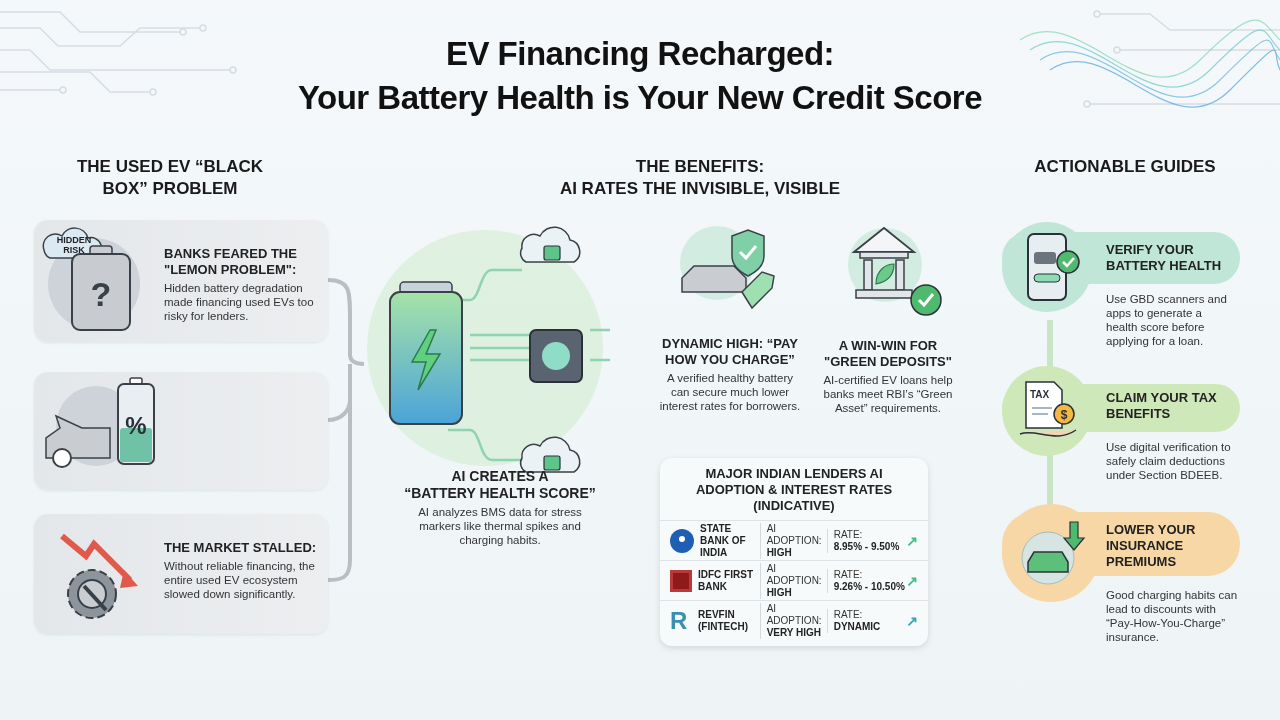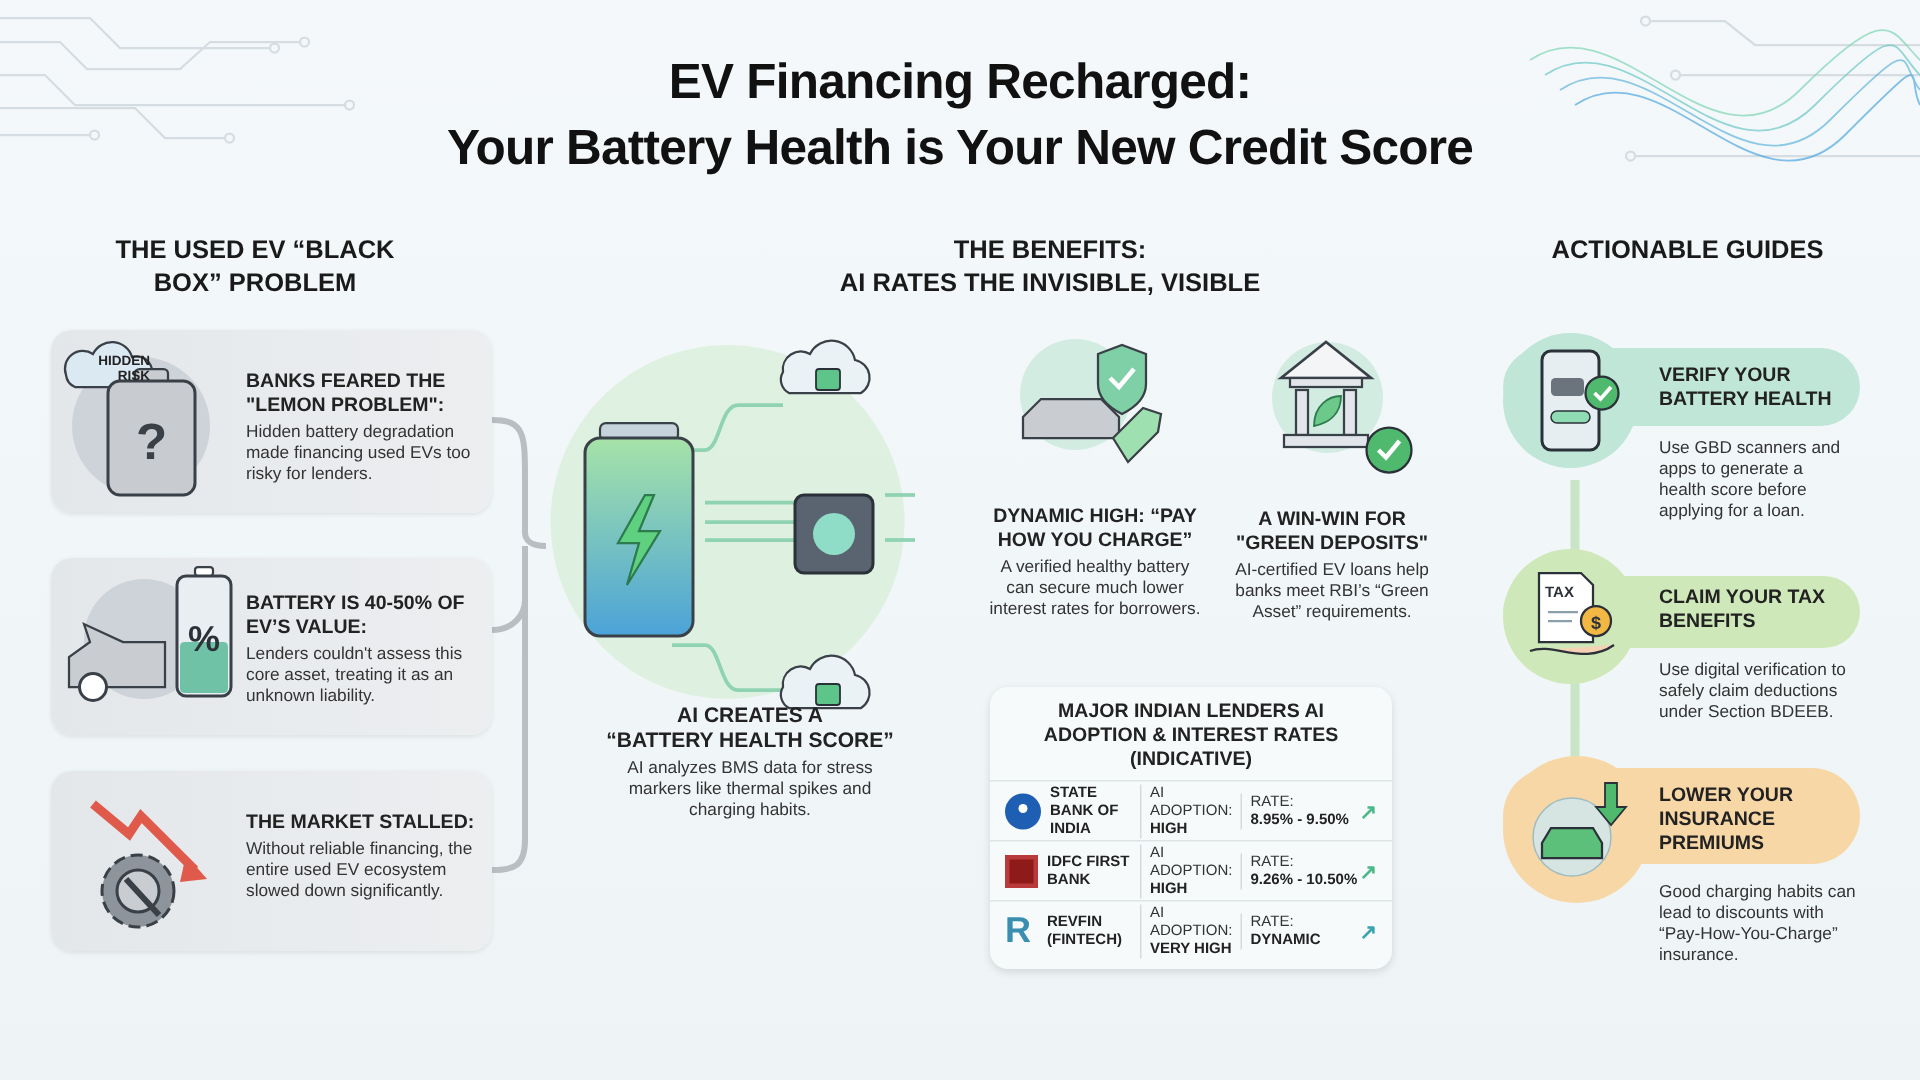--- a/index.html
+++ b/index.html
@@ -70,41 +70,37 @@
 </svg>
 
 <div class="abs card" style="left:34px;top:220px;width:294px;height:122px">
   <div class="abs icon-circle" style="left:14px;top:18px;width:92px;height:92px"></div>
   <svg class="abs" style="left:0;top:0" width="130" height="122">
     <path d="M10 30 a12 12 0 0 1 18 -14 a14 14 0 0 1 26 2 a10 10 0 0 1 6 20 h-44 a10 10 0 0 1 -6 -8z" fill="#dbe9f3" stroke="#3a4047" stroke-width="1.5"></path>
     <rect x="56" y="26" width="22" height="10" rx="3" fill="#c9cdd1" stroke="#3a4047" stroke-width="1.5"></rect>
     <rect x="38" y="34" width="58" height="76" rx="8" fill="#c8cbcf" stroke="#3a4047" stroke-width="2"></rect>
     <text x="67" y="86" font-size="34" font-weight="700" text-anchor="middle" fill="#3a4047" font-family="Liberation Sans, sans-serif">?</text>
   </svg>
-  <div class="abs" style="left:14px;top:15px;width:52px;font-size:9px;font-weight:700;line-height:10px;text-align:right;color:#222">HIDDEN RISK</div>
+  <div class="abs" style="left:14px;top:15px;width:52px;font-size:9px;font-weight:700;line-height:10px;text-align:center;color:#222">HIDDEN RISK</div>
   <div class="abs" style="left:130px;top:26px;width:150px">
     <div class="card-title">BANKS FEARED THE "LEMON PROBLEM":</div>
     <div class="card-text">Hidden battery degradation made financing used EVs too risky for lenders.</div>
   </div>
 </div>
 
 <div class="abs card" style="left:34px;top:372px;width:294px;height:118px">
   <div class="abs icon-circle" style="left:22px;top:14px;width:80px;height:80px"></div>
   <svg class="abs" style="left:0;top:0" width="130" height="118">
     <path d="M12 82 V66 L26 56 L22 44 L48 56 H76 V86 H12z" fill="#c9cdd1" stroke="#3a4047" stroke-width="1.5"></path>
     <circle cx="28" cy="86" r="9" fill="#fff" stroke="#3a4047" stroke-width="2"></circle>
     <rect x="96" y="6" width="12" height="6" rx="2" fill="#fff" stroke="#3a4047" stroke-width="1.5"></rect>
     <rect x="84" y="12" width="36" height="80" rx="6" fill="#e8eef2" stroke="#3a4047" stroke-width="2"></rect>
     <rect x="86" y="56" width="32" height="34" rx="3" fill="#6fc2a6"></rect>
     <text x="102" y="62" font-size="24" font-weight="700" text-anchor="middle" fill="#2b3138" font-family="Liberation Sans, sans-serif">%</text>
   </svg>
-  <div class="abs" style="left:130px;top:22px;width:160px">
-    <div class="card-title">BATTERY IS 40-50% OF EV’S VALUE:</div>
-    <div class="card-text">Lenders couldn't assess this core asset, treating it as an unknown liability.</div>
-  </div>
 </div>
 
 <div class="abs card" style="left:34px;top:514px;width:294px;height:120px">
   <svg class="abs" style="left:0;top:0" width="130" height="120">
     <path d="M28 22 L52 42 L60 30 L96 66" stroke="#e05a4c" stroke-width="6" fill="none"></path>
     <path d="M90 56 L104 72 L86 74z" fill="#e05a4c"></path>
     <circle cx="58" cy="80" r="24" fill="#8d949b" stroke="#3a4047" stroke-width="2" stroke-dasharray="8 4"></circle>
     <circle cx="58" cy="80" r="14" fill="#c9cdd1" stroke="#3a4047" stroke-width="2"></circle>
     <path d="M50 72 L72 96" stroke="#3a4047" stroke-width="4"></path>
   </svg>

